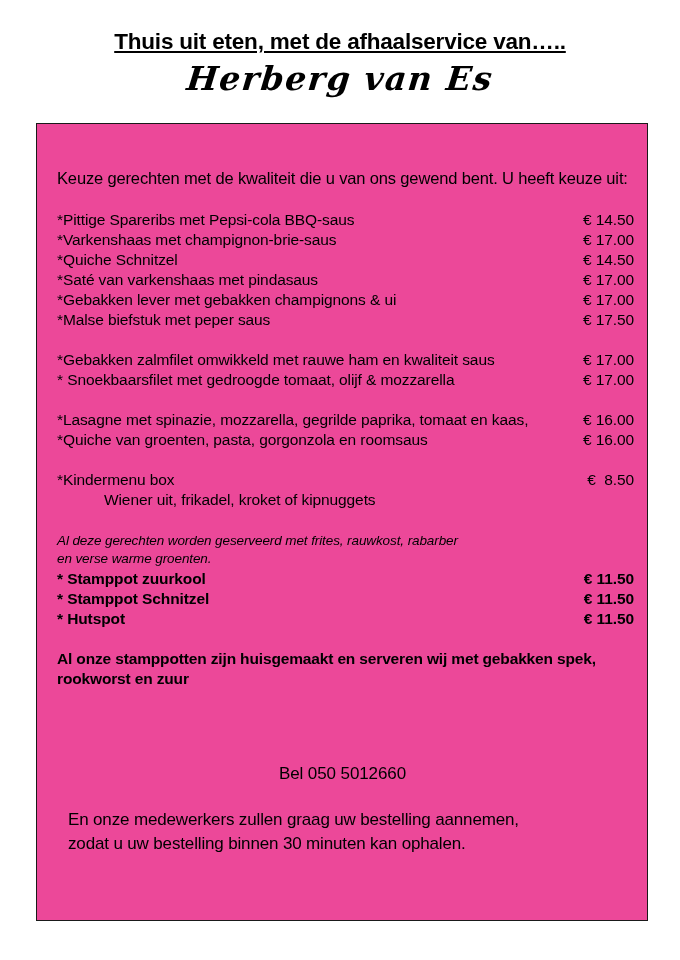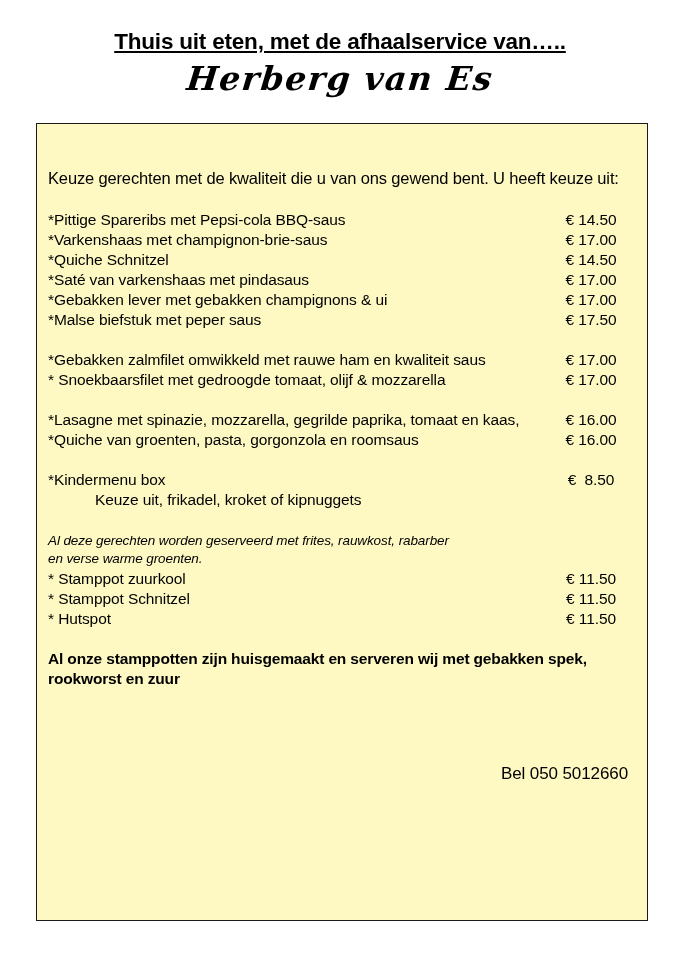--- a/index.html
+++ b/index.html
@@ -45,21 +45,22 @@
 
   
   .menu-box {
     position: absolute;
     left: 36px;
     top: 123px;
     width: 612px;
     height: 798px;
     border: 1.5px solid #1a1a1a;
     box-sizing: border-box;
-    background: #fef9c3;
+    background: #ec4899;
+    padding-left: 9px;
   }
   .box-inner {
     padding: 0 13px 0 11px;
     box-sizing: border-box;
     height: 100%;
     position: relative;
   }
 
   
   .intro {
@@ -78,21 +79,21 @@
     font-size: 15.5px;
     line-height: 1.29;
     letter-spacing: -0.1px;
     white-space: pre;
   }
   .row .name { flex: 0 0 auto; }
   .row .spacer { flex: 1 1 auto; }
   .row .price {
     flex: 0 0 auto;
     width: 86px;
-    text-align: center;
+    text-align: right;
     padding-left: 0;
   }
 
   .subline {
     font-size: 15.5px;
     line-height: 1.29;
     letter-spacing: -0.1px;
     padding-left: 47px;
   }
 
@@ -107,34 +108,34 @@
 
   
   .winter-head {
     margin-top: 22px;
     text-align: center;
     font-size: 15.5px;
     font-weight: bold;
     letter-spacing: -0.1px;
     padding-right: 14px;
   }
-  .row.bold { font-weight: normal; }
+  .row.bold { font-weight: bold; }
 
   .winter-note {
     margin-top: 20px;
     font-size: 15.5px;
     font-weight: bold;
     line-height: 1.32;
     letter-spacing: -0.15px;
   }
 
   
   .phone {
     margin-top: 74px;
-    text-align: right;
+    text-align: center;
     font-size: 17px;
     letter-spacing: -0.1px;
     padding-right: 6px;
   }
   .closing {
     margin-top: 24px;
     padding-left: 11px;
     font-size: 17px;
     line-height: 1.45;
     letter-spacing: -0.15px;
@@ -211,21 +212,21 @@
         <span class="price">€ 16.00</span>
       </div>
     </div>
 
     <div class="group">
       <div class="row">
         <span class="name">*Kindermenu box</span>
         <span class="spacer"></span>
         <span class="price">€  8.50</span>
       </div>
-      <div class="subline">Keuze uit, frikadel, kroket of kipnuggets</div>
+      <div class="subline">Wiener uit, frikadel, kroket of kipnuggets</div>
     </div>
 
     <div class="note" style="white-space: pre-line;">Al deze gerechten worden geserveerd met frites, rauwkost, rabarber
 en verse warme groenten.</div>
 
 
     <div>
       <div class="row bold">
         <span class="name">* Stamppot zuurkool</span>
         <span class="spacer"></span>
@@ -241,15 +242,17 @@
         <span class="spacer"></span>
         <span class="price">€ 11.50</span>
       </div>
     </div>
 
     <div class="winter-note" style="white-space: pre-line;">Al onze stamppotten zijn huisgemaakt en serveren wij met gebakken spek,
 rookworst en zuur</div>
 
     <div class="phone">Bel 050 5012660</div>
 
+    <div class="closing" style="white-space: pre-line;">En onze medewerkers zullen graag uw bestelling aannemen,
+zodat u uw bestelling binnen 30 minuten kan ophalen.</div>
 
   </div>
 </div>
 
 </body></html>

